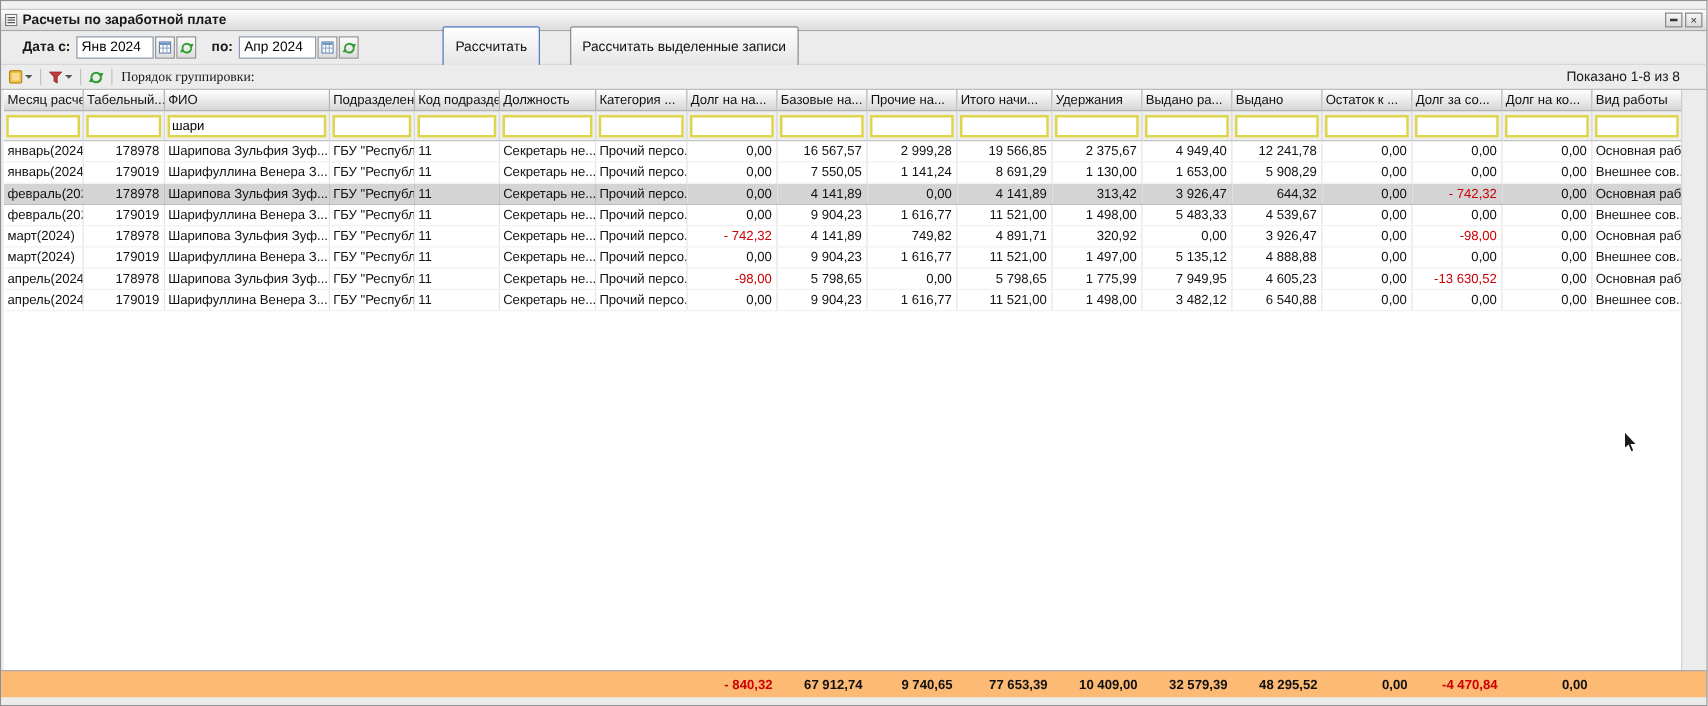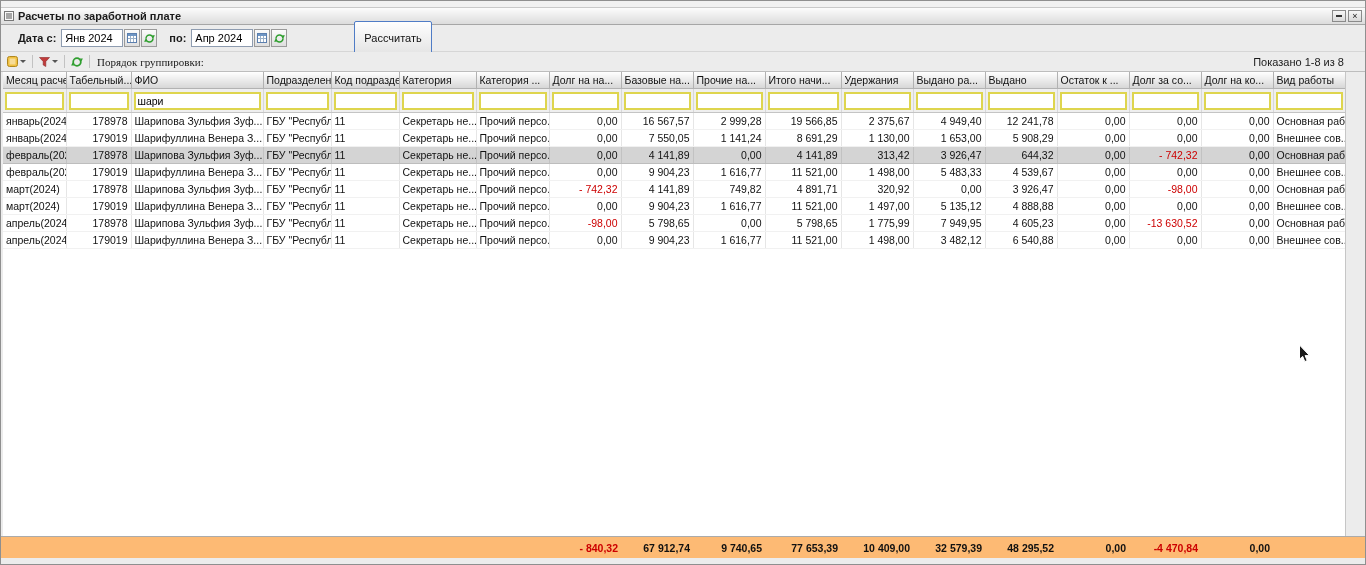--- a/index.html
+++ b/index.html
@@ -131,20 +131,21 @@
       <button class="mini-btn">
         <svg width="11" height="11" viewBox="0 0 11 11">
             <path d="M2 5.5 A3.5 3.5 0 0 1 9 5.5" fill="none" stroke="#2f9e2f" stroke-width="1.5"></path>
             <path d="M9 5.5 A3.5 3.5 0 0 1 2 5.5" fill="none" stroke="#2f9e2f" stroke-width="1.5"></path>
             <path d="M8.2 2.2 L10.9 2.2 L9.5 5 Z" fill="#2f9e2f"></path>
             <path d="M0.1 8.8 L2.8 8.8 L1.5 6 Z" fill="#2f9e2f"></path>
           </svg>
       </button>
     </span>
     <button class="btn primary">Рассчитать</button>
+    <button class="btn secondary">Рассчитать выделенные записи</button>
   </div>
 
   <div class="toolbar2">
     <button class="tool-btn">
       <svg width="11" height="11">
           <rect x="0.5" y="0.5" width="10" height="10" rx="2" fill="#f0c040" stroke="#b08820"></rect>
           <rect x="2.5" y="2.5" width="6" height="6" fill="#ffffff" opacity="0.45"></rect>
         </svg>
       <span class="caret"></span>
     </button>
@@ -193,21 +194,21 @@
             <col style="width: 72px;">
             <col style="width: 72px;">
           </colgroup>
         <thead>
           <tr id="header-row">
               <th class="hcell">Месяц расчета</th>
               <th class="hcell">Табельный...</th>
               <th class="hcell">ФИО</th>
               <th class="hcell">Подразделение</th>
               <th class="hcell">Код подразде...</th>
-              <th class="hcell">Категория</th>
+              <th class="hcell">Должность</th>
               <th class="hcell">Категория ...</th>
               <th class="hcell">Долг на на...</th>
               <th class="hcell">Базовые на...</th>
               <th class="hcell">Прочие на...</th>
               <th class="hcell">Итого начи...</th>
               <th class="hcell">Удержания</th>
               <th class="hcell">Выдано ра...</th>
               <th class="hcell">Выдано</th>
               <th class="hcell">Остаток к ...</th>
               <th class="hcell">Долг за со...</th>

